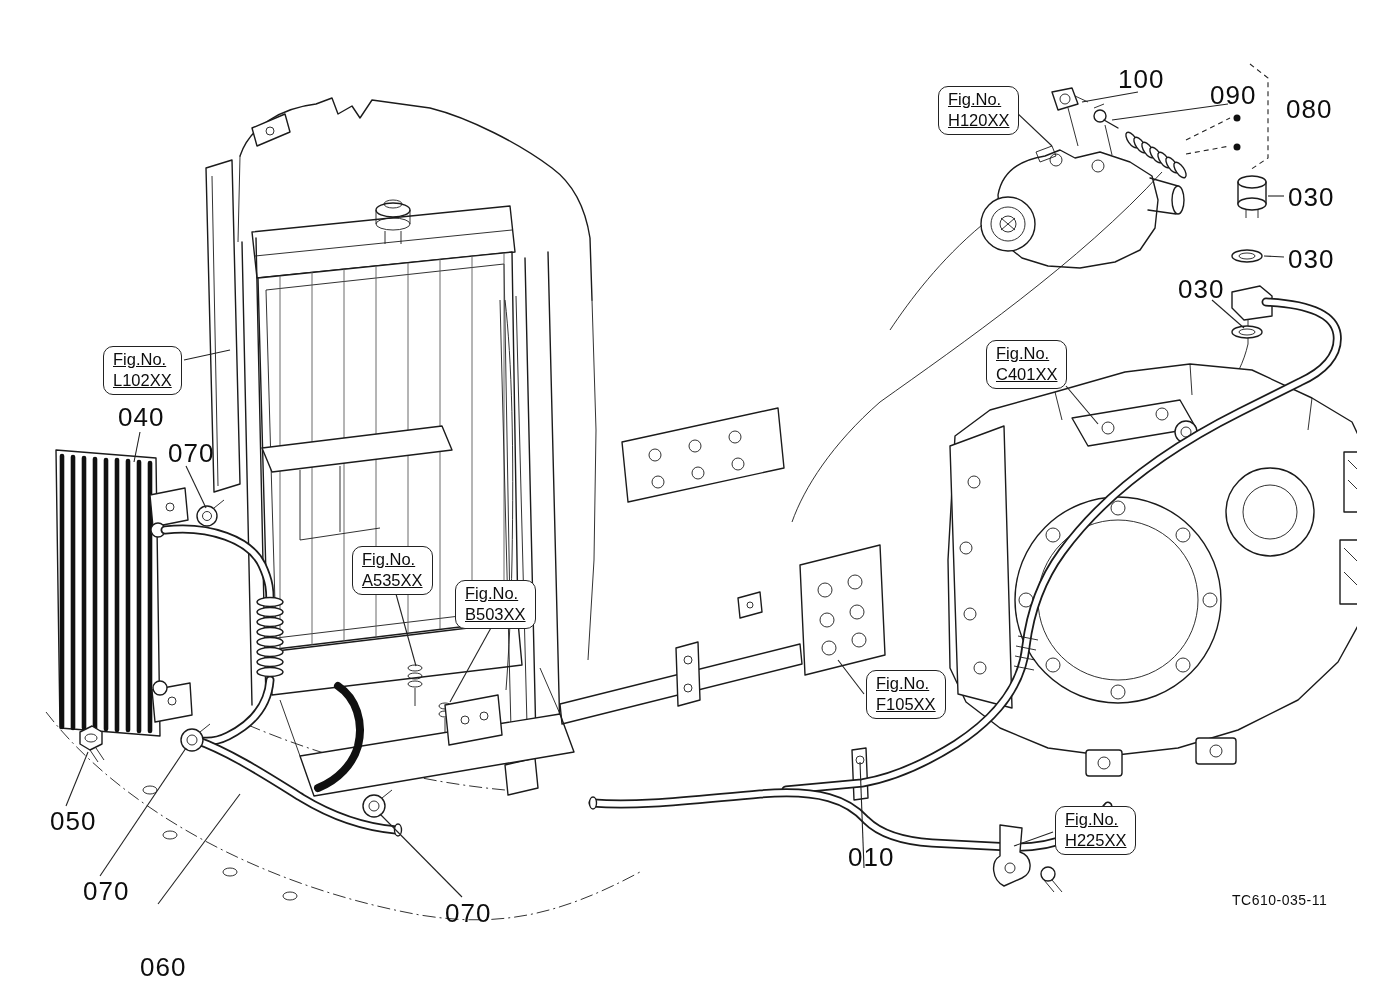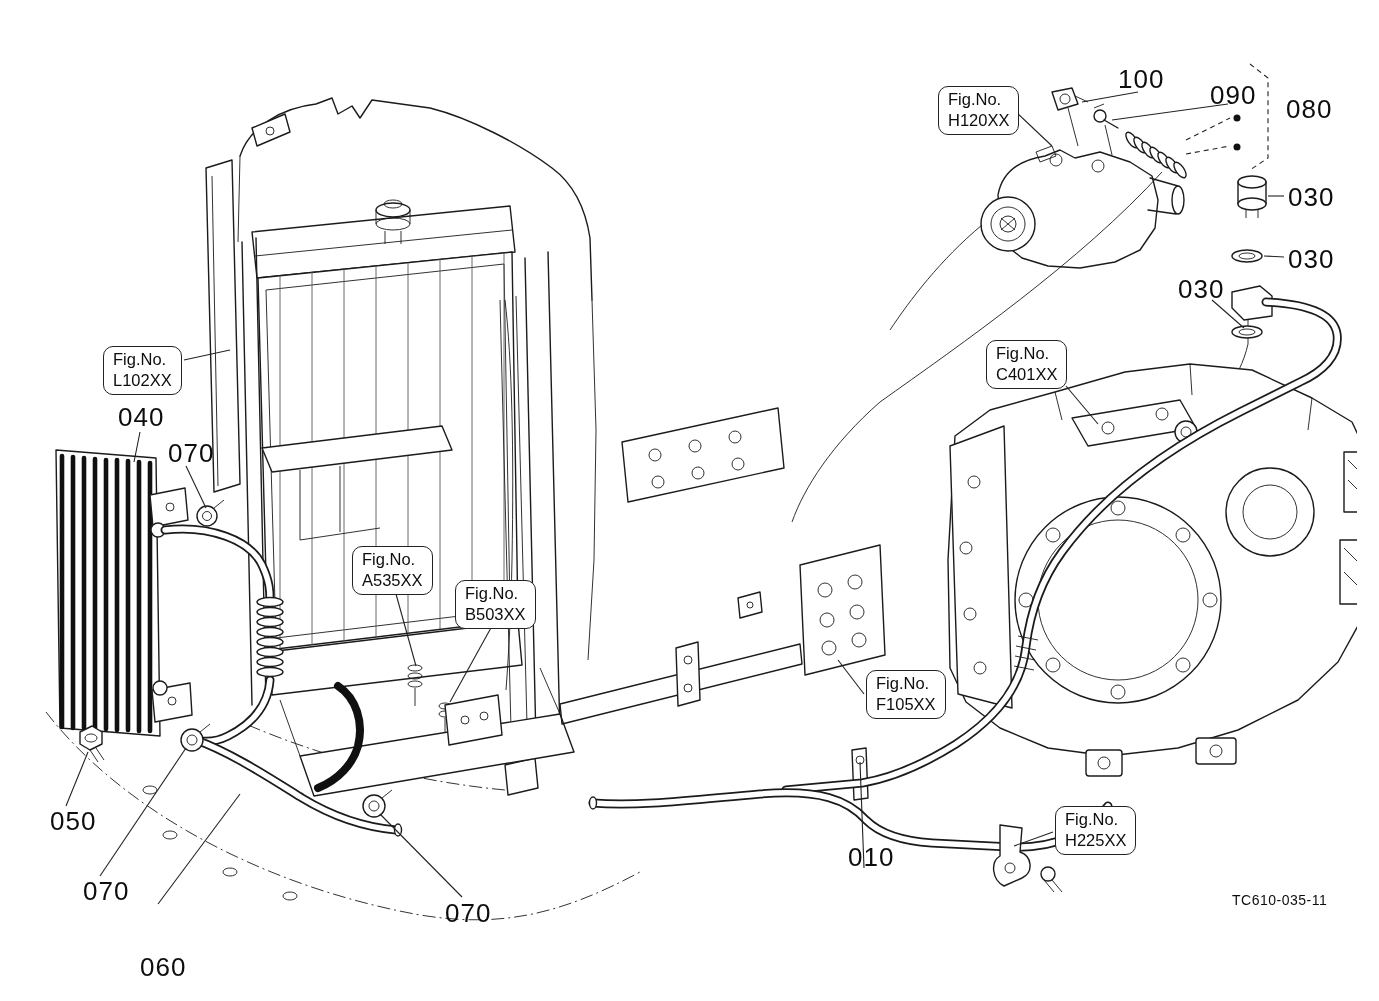--- a/index.html
+++ b/index.html
@@ -8,21 +8,21 @@
     font-family:"Liberation Sans", sans-serif;overflow:hidden;color:#111;
   }
   .art{position:absolute;left:0;top:0;z-index:1;}
   .callout{
     position:absolute;z-index:3;font-size:26px;letter-spacing:1px;
     color:#0d0d0d;white-space:nowrap;
   }
   .figref{
     position:absolute;z-index:3;border:1.6px solid #222;border-radius:10px;
     padding:2px 9px 3px 9px;font-size:16.5px;line-height:1.28;background:#fff;
-    display:flex;flex-direction:column;white-space:nowrap;color:#0d0d0d;
+    display:flex;flex-direction:column;white-space:nowrap;color:#0d0d0d;text-decoration:underline;
   }
   .code{
     position:absolute;z-index:3;left:1232px;top:892px;font-size:14px;
     letter-spacing:0.5px;color:#0d0d0d;
   }
   svg .ln{stroke:#1b1b1b;stroke-width:1.4;fill:none;stroke-linejoin:round;stroke-linecap:round;}
   svg .lt{stroke:#1b1b1b;stroke-width:0.9;fill:none;}
   svg .fin{stroke:#5a5a5a;stroke-width:0.9;fill:none;}
   svg .ld{stroke:#222;stroke-width:1.1;fill:none;}
   svg .dash{stroke:#222;stroke-width:1.1;fill:none;stroke-dasharray:5 4;}

